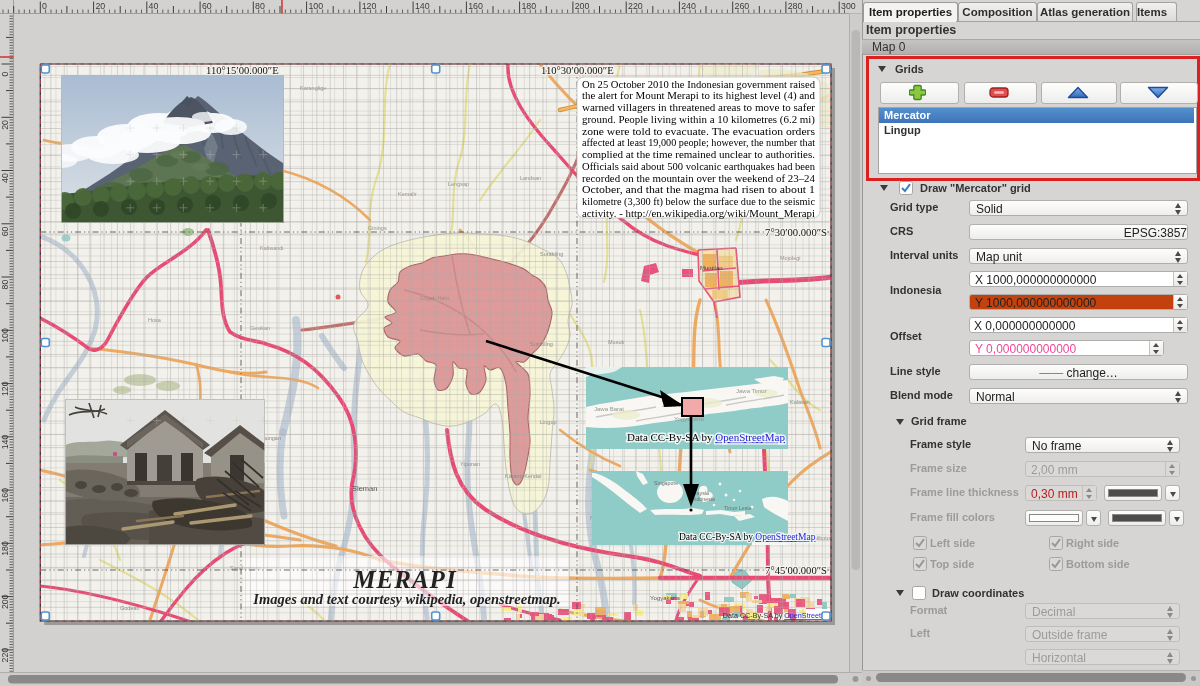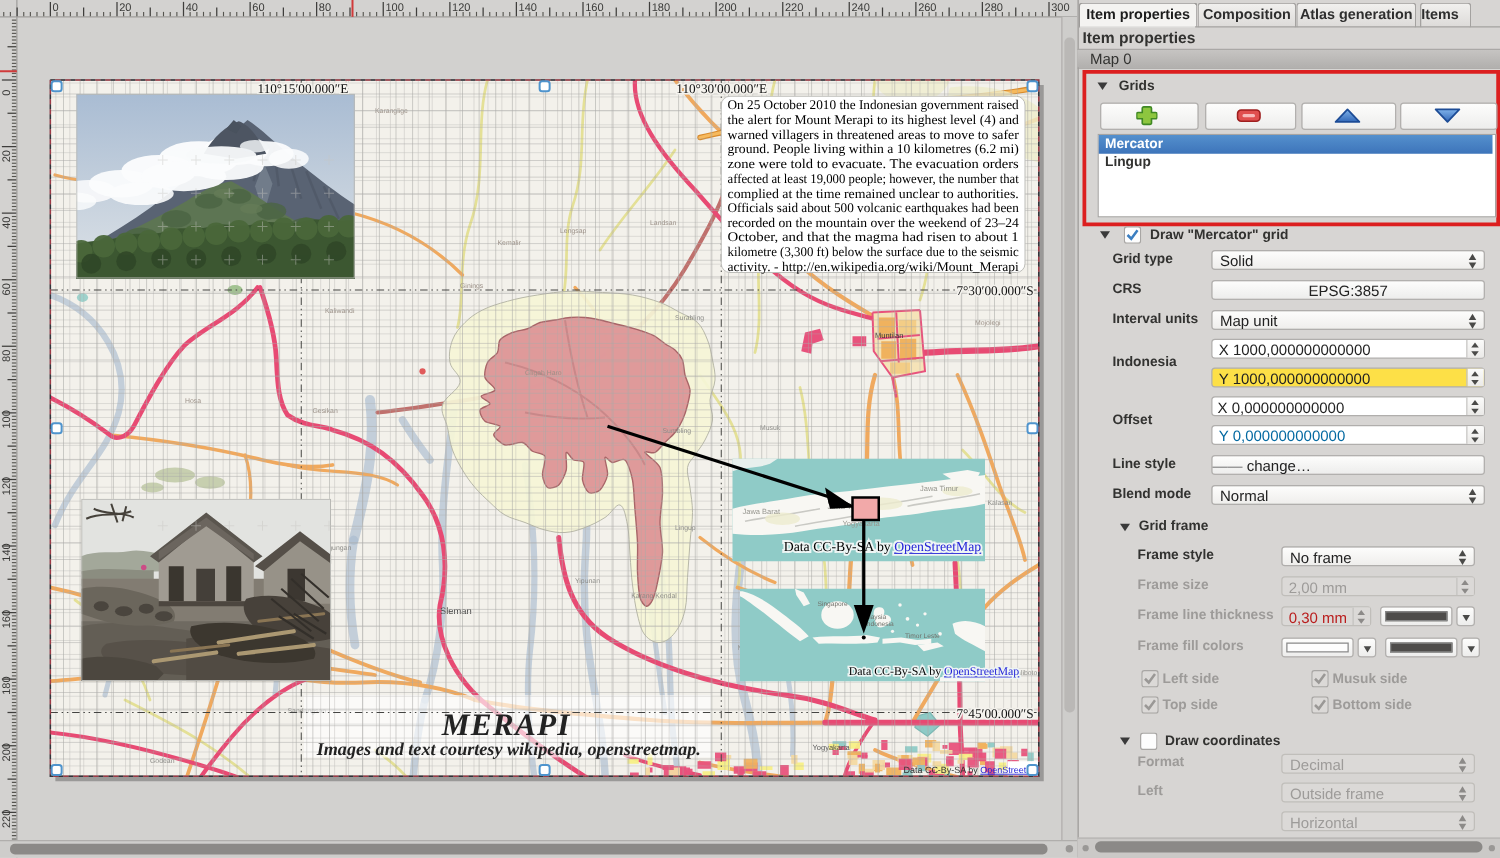--- a/index.html
+++ b/index.html
@@ -1009,43 +1009,43 @@
 <div style="position:absolute;left:880px;top:185px;width:0;height:0;border-left:4.5px solid transparent;border-right:4.5px solid transparent;border-top:6.5px solid #3a3a3a"></div>
 
 <svg style="position:absolute;left:899px;top:181px" width="14" height="14" viewBox="0 0 14 14">
 <rect x="0.5" y="0.5" width="13" height="13" rx="2" fill="#fdfdfd" stroke="#a8a6a4"></rect>
 <path d="M 3,7 L 6,10 L 11,3.2" fill="none" stroke="#3b7ec0" stroke-width="2"></path>
   </svg>
 <div class="plbl" style="left:920px;top:181px">Draw "Mercator" grid</div>
 <div class="plbl" style="left:890px;top:200px">Grid type</div>
 <div style="position:absolute;left:969px;top:200px;width:219px;height:16px;background:linear-gradient(#fdfdfc,#efeeec);border:1px solid #b0aeac;color:#222;border-radius:3px;font-size:12px;line-height:16px;padding-left:6px;box-sizing:border-box">Solid<div style="position:absolute;right:6px;top:2px;width:0;height:0;border-left:3.5px solid transparent;border-right:3.5px solid transparent;border-bottom:5px solid #4a4a48"></div><div style="position:absolute;right:6px;top:9px;width:0;height:0;border-left:3.5px solid transparent;border-right:3.5px solid transparent;border-top:5px solid #4a4a48"></div></div>
 <div class="plbl" style="left:890px;top:224px">CRS</div>
-<div style="position:absolute;left:969px;top:224px;width:219px;height:16px;background:linear-gradient(#fdfdfc,#ededec);border:1px solid #b2b0ae;border-radius:3px;font-size:12px;line-height:16px;text-align:center;color:#222;box-sizing:border-box">EPSG:3857</div>
+<div style="position:absolute;left:969px;top:224px;width:219px;height:16px;background:linear-gradient(#fdfdfc,#ededec);border:1px solid #b2b0ae;border-radius:3px;font-size:12px;line-height:16px;text-align:right;color:#222;box-sizing:border-box">EPSG:3857</div>
 <div class="plbl" style="left:890px;top:248px">Interval units</div>
 <div style="position:absolute;left:969px;top:248px;width:219px;height:16px;background:linear-gradient(#fdfdfc,#efeeec);border:1px solid #b0aeac;color:#222;border-radius:3px;font-size:12px;line-height:16px;padding-left:6px;box-sizing:border-box">Map unit<div style="position:absolute;right:6px;top:2px;width:0;height:0;border-left:3.5px solid transparent;border-right:3.5px solid transparent;border-bottom:5px solid #4a4a48"></div><div style="position:absolute;right:6px;top:9px;width:0;height:0;border-left:3.5px solid transparent;border-right:3.5px solid transparent;border-top:5px solid #4a4a48"></div></div>
 <div class="plbl" style="left:890px;top:283px">Indonesia</div>
 <div style="position:absolute;left:969px;top:271px;width:219px;height:16px;background:#fff;border:1px solid #b0aeac;color:#222;border-radius:3px;font-size:12px;line-height:16px;padding-left:5px;box-sizing:border-box">X 1000,000000000000<div style="position:absolute;right:0;top:0;width:13px;height:14px;background:linear-gradient(#fbfbfa,#ebeae8);border-left:1px solid #c4c2c0">
       <div style="position:absolute;left:3px;top:2px;width:0;height:0;border-left:3px solid transparent;border-right:3px solid transparent;border-bottom:4.5px solid #4a4a48"></div>
       <div style="position:absolute;left:3px;top:9px;width:0;height:0;border-left:3px solid transparent;border-right:3px solid transparent;border-top:4.5px solid #4a4a48"></div>
     </div></div>
-<div style="position:absolute;left:969px;top:294px;width:219px;height:16px;background:#fde047;border:1px solid #b0aeac;color:#222;border-radius:3px;font-size:12px;line-height:16px;padding-left:5px;box-sizing:border-box">Y 1000,000000000000<div style="position:absolute;right:0;top:0;width:13px;height:14px;background:linear-gradient(#fbfbfa,#ebeae8);border-left:1px solid #c4c2c0">
+<div style="position:absolute;left:969px;top:294px;width:219px;height:16px;background:#c2410c;border:1px solid #b0aeac;color:#222;border-radius:3px;font-size:12px;line-height:16px;padding-left:5px;box-sizing:border-box">Y 1000,000000000000<div style="position:absolute;right:0;top:0;width:13px;height:14px;background:linear-gradient(#fbfbfa,#ebeae8);border-left:1px solid #c4c2c0">
       <div style="position:absolute;left:3px;top:2px;width:0;height:0;border-left:3px solid transparent;border-right:3px solid transparent;border-bottom:4.5px solid #4a4a48"></div>
       <div style="position:absolute;left:3px;top:9px;width:0;height:0;border-left:3px solid transparent;border-right:3px solid transparent;border-top:4.5px solid #4a4a48"></div>
     </div></div>
 <div class="plbl" style="left:890px;top:329px">Offset</div>
 <div style="position:absolute;left:969px;top:317px;width:219px;height:16px;background:#fff;border:1px solid #b0aeac;color:#222;border-radius:3px;font-size:12px;line-height:16px;padding-left:4px;box-sizing:border-box">X 0,000000000000<div style="position:absolute;right:0;top:0;width:13px;height:14px;background:linear-gradient(#fbfbfa,#ebeae8);border-left:1px solid #c4c2c0">
       <div style="position:absolute;left:3px;top:2px;width:0;height:0;border-left:3px solid transparent;border-right:3px solid transparent;border-bottom:4.5px solid #4a4a48"></div>
       <div style="position:absolute;left:3px;top:9px;width:0;height:0;border-left:3px solid transparent;border-right:3px solid transparent;border-top:4.5px solid #4a4a48"></div>
     </div></div>
-<div style="position:absolute;left:969px;top:340px;width:219px;height:16px;background:#fff;border:1px solid #b0aeac;color:#0369a1;border-radius:3px;font-size:12px;line-height:16px;padding-left:5px;box-sizing:border-box">Y 0,000000000000<div style="position:absolute;right:0;top:0;width:13px;height:14px;background:linear-gradient(#fbfbfa,#ebeae8);border-left:1px solid #c4c2c0">
+<div style="position:absolute;left:969px;top:340px;width:195px;height:16px;background:#fff;border:1px solid #b0aeac;color:#ec4899;border-radius:3px;font-size:12px;line-height:16px;padding-left:5px;box-sizing:border-box">Y 0,000000000000<div style="position:absolute;right:0;top:0;width:13px;height:14px;background:linear-gradient(#fbfbfa,#ebeae8);border-left:1px solid #c4c2c0">
       <div style="position:absolute;left:3px;top:2px;width:0;height:0;border-left:3px solid transparent;border-right:3px solid transparent;border-bottom:4.5px solid #4a4a48"></div>
       <div style="position:absolute;left:3px;top:9px;width:0;height:0;border-left:3px solid transparent;border-right:3px solid transparent;border-top:4.5px solid #4a4a48"></div>
     </div></div>
 <div class="plbl" style="left:890px;top:364px">Line style</div>
-<div style="position:absolute;left:969px;top:364px;width:219px;height:16px;background:linear-gradient(#fdfdfc,#ededec);border:1px solid #b2b0ae;border-radius:3px;font-size:12px;line-height:16px;color:#222;box-sizing:border-box"><span style="color:#777">——</span> change…</div>
+<div style="position:absolute;left:969px;top:364px;width:219px;height:16px;background:linear-gradient(#fdfdfc,#ededec);border:1px solid #b2b0ae;border-radius:3px;font-size:12px;line-height:16px;text-align:center;color:#222;box-sizing:border-box"><span style="color:#777">——</span> change…</div>
 <div class="plbl" style="left:890px;top:388px">Blend mode</div>
 <div style="position:absolute;left:969px;top:388px;width:219px;height:16px;background:linear-gradient(#fdfdfc,#efeeec);border:1px solid #b0aeac;color:#222;border-radius:3px;font-size:12px;line-height:16px;padding-left:6px;box-sizing:border-box">Normal<div style="position:absolute;right:6px;top:2px;width:0;height:0;border-left:3.5px solid transparent;border-right:3.5px solid transparent;border-bottom:5px solid #4a4a48"></div><div style="position:absolute;right:6px;top:9px;width:0;height:0;border-left:3.5px solid transparent;border-right:3.5px solid transparent;border-top:5px solid #4a4a48"></div></div>
 <div style="position:absolute;left:896px;top:419px;width:0;height:0;border-left:4.5px solid transparent;border-right:4.5px solid transparent;border-top:6.5px solid #3a3a3a"></div>
 <div class="plbl" style="left:911px;top:414px">Grid frame</div>
 <div class="plbl" style="left:910px;top:437px">Frame style</div>
 <div style="position:absolute;left:1025px;top:437px;width:155px;height:16px;background:linear-gradient(#fdfdfc,#efeeec);border:1px solid #b0aeac;color:#222;border-radius:3px;font-size:12px;line-height:16px;padding-left:6px;box-sizing:border-box">No frame<div style="position:absolute;right:6px;top:2px;width:0;height:0;border-left:3.5px solid transparent;border-right:3.5px solid transparent;border-bottom:5px solid #4a4a48"></div><div style="position:absolute;right:6px;top:9px;width:0;height:0;border-left:3.5px solid transparent;border-right:3.5px solid transparent;border-top:5px solid #4a4a48"></div></div>
 <div class="plbl dis" style="left:910px;top:461px">Frame size</div>
 <div style="position:absolute;left:1025px;top:461px;width:155px;height:16px;background:#dbd9d7;border:1px solid #c0beba;color:#9d9b99;border-radius:3px;font-size:12px;line-height:16px;padding-left:5px;box-sizing:border-box">2,00 mm<div style="position:absolute;right:0;top:0;width:13px;height:14px;background:#dbd9d7;border-left:1px solid #c4c2c0">
       <div style="position:absolute;left:3px;top:2px;width:0;height:0;border-left:3px solid transparent;border-right:3px solid transparent;border-bottom:4.5px solid #8c8a88"></div>
       <div style="position:absolute;left:3px;top:9px;width:0;height:0;border-left:3px solid transparent;border-right:3px solid transparent;border-top:4.5px solid #8c8a88"></div>
@@ -1076,21 +1076,21 @@
   </div>
 <svg style="position:absolute;left:913px;top:536px" width="14" height="14" viewBox="0 0 14 14">
 <rect x="0.5" y="0.5" width="13" height="13" rx="2" fill="#dbd9d7" stroke="#a8a6a4"></rect>
 <path d="M 3,7 L 6,10 L 11,3.2" fill="none" stroke="#9a9896" stroke-width="2"></path>
   </svg>
 <div class="plbl dis" style="left:930px;top:536px">Left side</div>
 <svg style="position:absolute;left:1049px;top:536px" width="14" height="14" viewBox="0 0 14 14">
 <rect x="0.5" y="0.5" width="13" height="13" rx="2" fill="#dbd9d7" stroke="#a8a6a4"></rect>
 <path d="M 3,7 L 6,10 L 11,3.2" fill="none" stroke="#9a9896" stroke-width="2"></path>
   </svg>
-<div class="plbl dis" style="left:1066px;top:536px">Musuk side</div>
+<div class="plbl dis" style="left:1066px;top:536px">Right side</div>
 <svg style="position:absolute;left:913px;top:557px" width="14" height="14" viewBox="0 0 14 14">
 <rect x="0.5" y="0.5" width="13" height="13" rx="2" fill="#dbd9d7" stroke="#a8a6a4"></rect>
 <path d="M 3,7 L 6,10 L 11,3.2" fill="none" stroke="#9a9896" stroke-width="2"></path>
   </svg>
 <div class="plbl dis" style="left:930px;top:557px">Top side</div>
 <svg style="position:absolute;left:1049px;top:557px" width="14" height="14" viewBox="0 0 14 14">
 <rect x="0.5" y="0.5" width="13" height="13" rx="2" fill="#dbd9d7" stroke="#a8a6a4"></rect>
 <path d="M 3,7 L 6,10 L 11,3.2" fill="none" stroke="#9a9896" stroke-width="2"></path>
   </svg>
 <div class="plbl dis" style="left:1066px;top:557px">Bottom side</div>

